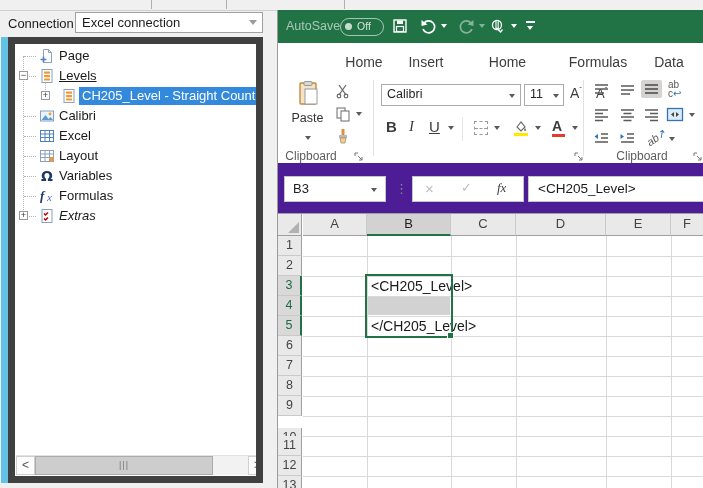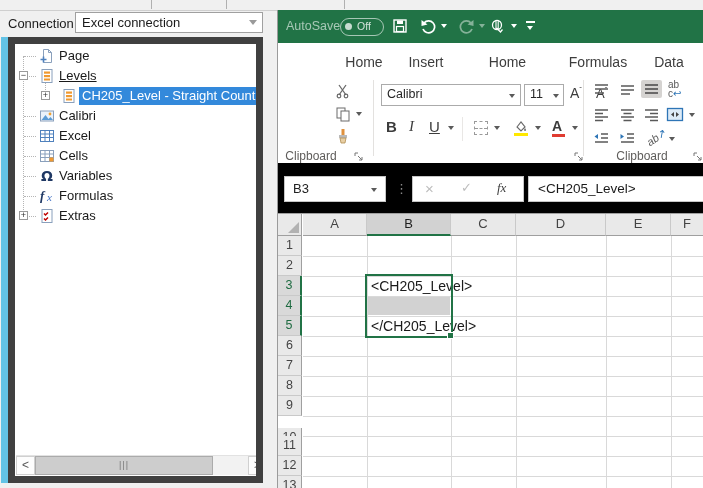--- a/index.html
+++ b/index.html
@@ -52,21 +52,21 @@
   .grp-label{position:absolute;top:74px;font-size:12px;color:#5f5d5b;text-align:center}
   .launcher{position:absolute;top:77px;width:9px;height:9px}
   .launcher svg{display:block}
   .caret{position:absolute;width:0;height:0;border-left:3.5px solid transparent;border-right:3.5px solid transparent;border-top:4px solid #5a5a5a}
   .combo{position:absolute;background:#fff;border:1px solid #ababab;box-sizing:border-box}
   .combo .val{position:absolute;left:5px;top:2px;font-size:12.5px;color:#262626}
   .ralign svg{display:block}
   .ricon{position:absolute}
   .sel-icon{background:#d5d3d1;border-radius:2px;padding:2px}
   
-  #formula-row{left:0;top:153px;width:426px;height:50px;background:#000000}
+  #formula-row{left:0;top:153px;width:426px;height:50px;background:#4c1d95}
   #name-box{left:6px;top:13px;width:102px;height:26px;background:#fff;border:1px solid #c6c6c6;box-sizing:border-box}
   #name-box .val{position:absolute;left:8px;top:4px;font-size:13px;color:#222}
   #fx-box{left:134px;top:13px;width:112px;height:26px;background:#fff;border:1px solid #c6c6c6;box-sizing:border-box}
   #formula-field{left:250px;top:13px;width:176px;height:26px;background:#fff;border:1px solid #c6c6c6;border-right:none;box-sizing:border-box}
   #formula-field .val{position:absolute;left:9px;top:4px;font-size:13.5px;color:#1a1a1a;white-space:nowrap}
   
   #grid{left:0;top:203px;width:426px;height:275px;background:#fff;border-top:1px solid #9f9f9f;box-sizing:border-box;overflow:hidden}
   #corner{position:absolute;left:0;top:0;width:24px;height:22px;background:#e9e9e9;border-right:1px solid #9f9f9f;border-bottom:1px solid #9f9f9f;box-sizing:border-box}
   #corner .tri{position:absolute;right:2px;bottom:2px;width:0;height:0;border-left:11px solid transparent;border-bottom:11px solid #b2b2b2}
   .col-h{position:absolute;top:0;height:22px;background:#e9e9e9;border-right:1px solid #c9c9c9;border-bottom:1px solid #9f9f9f;
@@ -148,21 +148,21 @@
             </svg></div>
           <div class="tree-label" style="left: 44px;">Excel</div>
         </div>
         <div class="tree-item" style="top: 102px;">
           <div class="gh" style="left: 9px; top: 10px; width: 12px;"></div>
           <div class="tree-icon" style="left: 24px;"><svg width="16" height="16" viewBox="0 0 16 16">
               <rect x="1.5" y="2.5" width="13" height="11" fill="#fff" stroke="#8aa0bc"></rect>
               <path d="M1.5 6h13M1.5 9.5h13M6 2.5v11M10.5 2.5v11" stroke="#8aa0bc"></path>
               <rect x="10.5" y="9.5" width="4" height="4" fill="#f09930"></rect>
             </svg></div>
-          <div class="tree-label" style="left: 44px;">Cells</div>
+          <div class="tree-label" style="left: 44px;">Layout</div>
         </div>
         <div class="tree-item" style="top: 122px;">
           <div class="gh" style="left: 9px; top: 10px; width: 12px;"></div>
           <div class="tree-icon" style="left: 24px;"><svg width="16" height="16" viewBox="0 0 16 16">
               <text x="8" y="13" font-size="14" font-weight="bold" fill="#1f3864" text-anchor="middle" font-family="DejaVu Sans,sans-serif">Ω</text>
             </svg></div>
           <div class="tree-label" style="left: 44px;">Variables</div>
         </div>
         <div class="tree-item" style="top: 142px;">
           <div class="gh" style="left: 9px; top: 10px; width: 12px;"></div>
@@ -173,21 +173,21 @@
           <div class="tree-label" style="left: 44px;">Formulas</div>
         </div>
         <div class="tree-item" style="top: 162px;">
           <div class="gh" style="left: 9px; top: 10px; width: 12px;"></div>
           <div class="expander" style="left: 4px;">+</div>
           <div class="tree-icon" style="left: 24px;"><svg width="16" height="16" viewBox="0 0 16 16">
               <rect x="3" y="1.5" width="10" height="13" fill="#fff" stroke="#8aa0bc"></rect>
               <path d="M5 5.5l1.5 1.5L9 4.5" stroke="#c00000" stroke-width="1.5" fill="none"></path>
               <path d="M5 10.5l1.5 1.5L9 9.5" stroke="#c00000" stroke-width="1.5" fill="none"></path>
             </svg></div>
-          <div class="tree-label" style="left: 44px;">Extras</div>
+          <div class="tree-label" style="left: 44px; font-style: italic;">Extras</div>
         </div>
       </div>
     <div id="hscroll">
       <div class="sb-btn" style="left:0">&lt;</div>
       <div id="sb-thumb">|||</div>
       <div class="sb-btn" style="right:0">&gt;</div>
     </div>
   </div>
 </div>
 
@@ -237,20 +237,29 @@
   <div class="abs" id="tabrow">
       <div class="tab active" style="left: 62px; width: 48px;">Home</div>
       <div class="tab" style="left: 128px; width: 40px;">Insert</div>
       <div class="tab" style="left: 188px; width: 83px;">Home Layout</div>
       <div class="tab" style="left: 290px; width: 60px;">Formulas</div>
       <div class="tab" style="left: 372px; width: 38px;">Data</div>
     </div>
 
   <div class="abs" id="ribbon">
 
+    <div class="ricon" style="left:6px;top:3px;width:47px;height:68px;text-align:center">
+      <svg width="26" height="26" viewBox="0 0 26 26" style="margin-top:2px">
+          <rect x="5" y="3" width="16" height="21" rx="1" fill="#f5e3c8" stroke="#c28a3c" stroke-width="1.4"></rect>
+          <rect x="9" y="1.5" width="8" height="4" rx="1" fill="#d8d8d8" stroke="#9a9a9a"></rect>
+          <rect x="10" y="9" width="12" height="15" fill="#fff" stroke="#9a9a9a"></rect>
+        </svg>
+      <div style="font-size:12.5px;color:#333;margin-top:1px">Paste</div>
+      <span class="caret" style="left:21px;top:58px"></span>
+    </div>
     <span class="ricon" style="left:57px;top:8px">
       <svg width="16" height="16" viewBox="0 0 16 16">
           <path d="M4 2 L11 12 M11 2 L4 12" stroke="#6a6a6a" stroke-width="1.3" fill="none"></path>
           <circle cx="4" cy="13" r="1.8" fill="none" stroke="#6a6a6a" stroke-width="1.2"></circle>
           <circle cx="11" cy="13" r="1.8" fill="none" stroke="#6a6a6a" stroke-width="1.2"></circle>
         </svg>
     </span>
     <span class="ricon" style="left:57px;top:31px">
       <svg width="16" height="16" viewBox="0 0 16 16">
           <rect x="2" y="2" width="8" height="10" fill="#fff" stroke="#6a6a6a"></rect>

